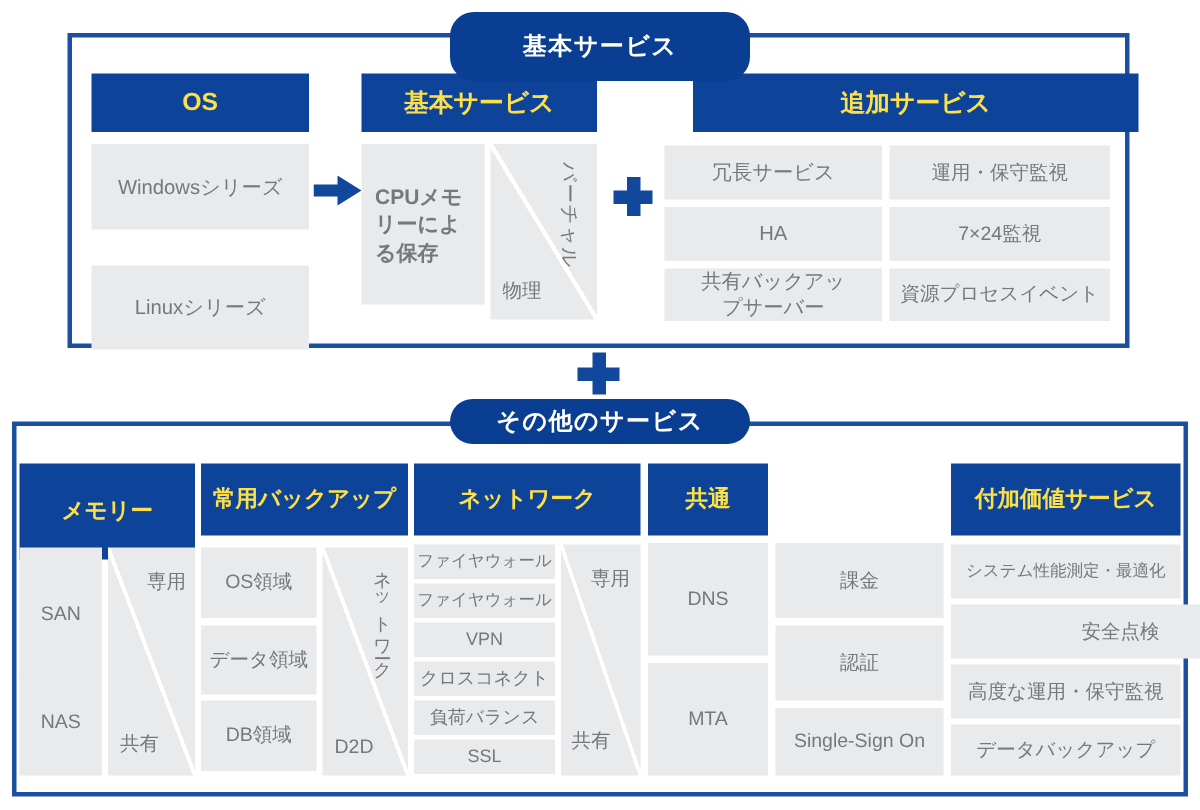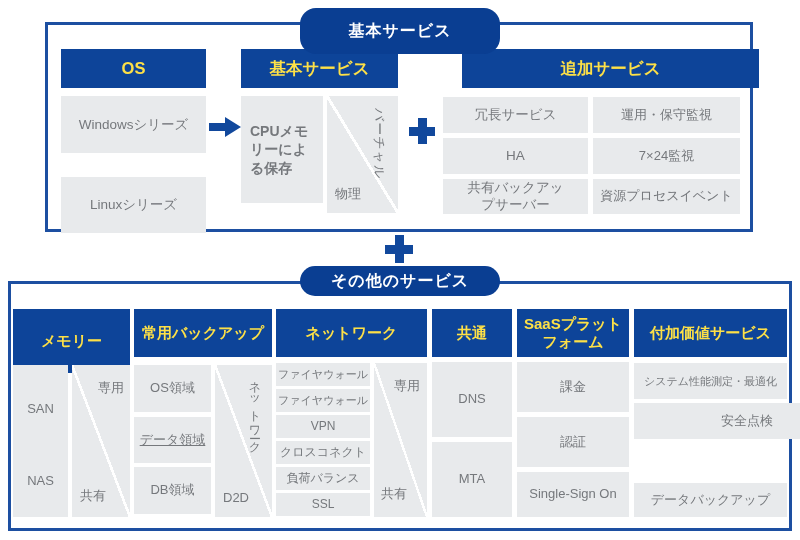--- a/index.html
+++ b/index.html
@@ -57,21 +57,21 @@
   .n-h{left:276px;top:309px;width:151px;height:48px;}
   .c-h{left:432px;top:309px;width:80px;height:48px;}
   .s-h{left:517px;top:309px;width:112px;height:48px;}
   .v-h{left:634px;top:309px;width:153px;height:48px;}
   .m-c0{left:13px;top:365px;width:55px;height:89px;font-size:13px;}
   .m-c1{left:13px;top:446px;width:55px;height:71px;font-size:13px;}
   .m-d{left:72px;top:365px;width:58px;height:152px;font-size:13px;}
   .m-d .lbl-t{top:14px;right:6px;}
   .m-d .lbl-b{left:8px;bottom:12px;}
   .b-c0{left:134px;top:365px;width:77px;height:47px;font-size:13px;}
-  .b-c1{left:134px;top:417px;width:77px;height:46px;font-size:13px;white-space:nowrap;text-decoration:underline;}
+  .b-c1{left:134px;top:417px;width:77px;height:46px;font-size:13px;white-space:nowrap;}
   .b-c2{left:134px;top:467px;width:77px;height:47px;font-size:13px;}
   .b-d{left:215px;top:365px;width:57px;height:152px;font-size:12px;}
   .b-d .lbl-v{top:8px;right:9px;letter-spacing:1px;}
   .b-d .lbl-b{left:8px;bottom:12px;font-size:13px;}
   .n-c0{left:276px;top:363px;width:94px;height:23px;}
   .n-c1{left:276px;top:389px;width:94px;height:23px;}
   .n-c2{left:276px;top:415px;width:94px;height:23px;font-size:12px;}
   .n-c3{left:276px;top:441px;width:94px;height:23px;font-size:12px;}
   .n-c4{left:276px;top:467px;width:94px;height:23px;font-size:12px;}
   .n-c5{left:276px;top:493px;width:94px;height:23px;font-size:12px;}
@@ -129,21 +129,20 @@
       <i class="ph"></i>
     </div>
 
   <div class="box bot-box"></div>
   <div class="pill pill-bot">その他のサービス</div>
 
   <div class="hdr hdr-bot m-h">メモリー</div>
   <div class="hdr hdr-bot b-h">常用バックアップ</div>
   <div class="hdr hdr-bot n-h">ネットワーク</div>
   <div class="hdr hdr-bot c-h">共通</div>
-  <div class="hdr hdr-bot s-h">SaaSプラットフォーム</div>
   <div class="hdr hdr-bot v-h">付加価値サービス</div>
 
   <div class="cell m-c0">SAN</div>
   <div class="cell m-c1">NAS</div>
   <div class="diag m-d">
     <span class="lbl-t">専用</span>
     <span class="lbl-b">共有</span>
   </div>
 
   <div class="cell b-c0">OS領域</div>
@@ -167,15 +166,16 @@
 
   <div class="cell c-c0">DNS</div>
   <div class="cell c-c1">MTA</div>
 
   <div class="cell s-c0">課金</div>
   <div class="cell s-c1">認証</div>
   <div class="cell s-c2">Single-Sign On</div>
 
   <div class="cell sm v-c0">システム性能測定・最適化</div>
   <div class="cell v-c1">安全点検</div>
+  <div class="cell v-c2">高度な運用・保守監視</div>
   <div class="cell v-c3">データバックアップ</div>
 
 </div>
 
 </body></html>

